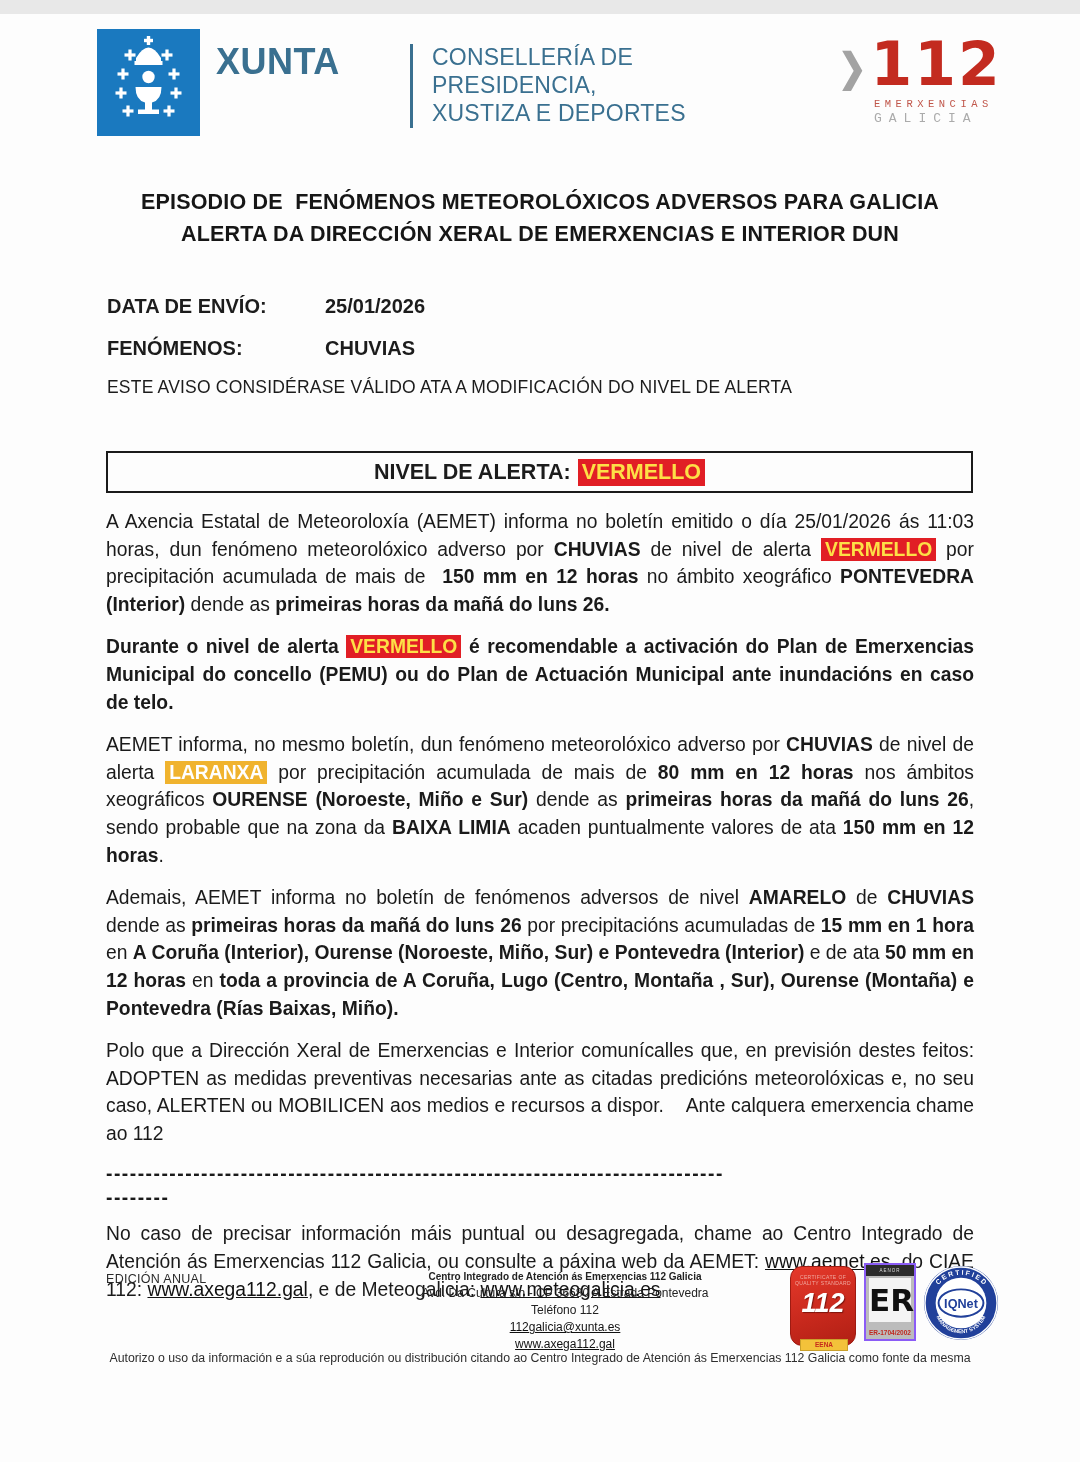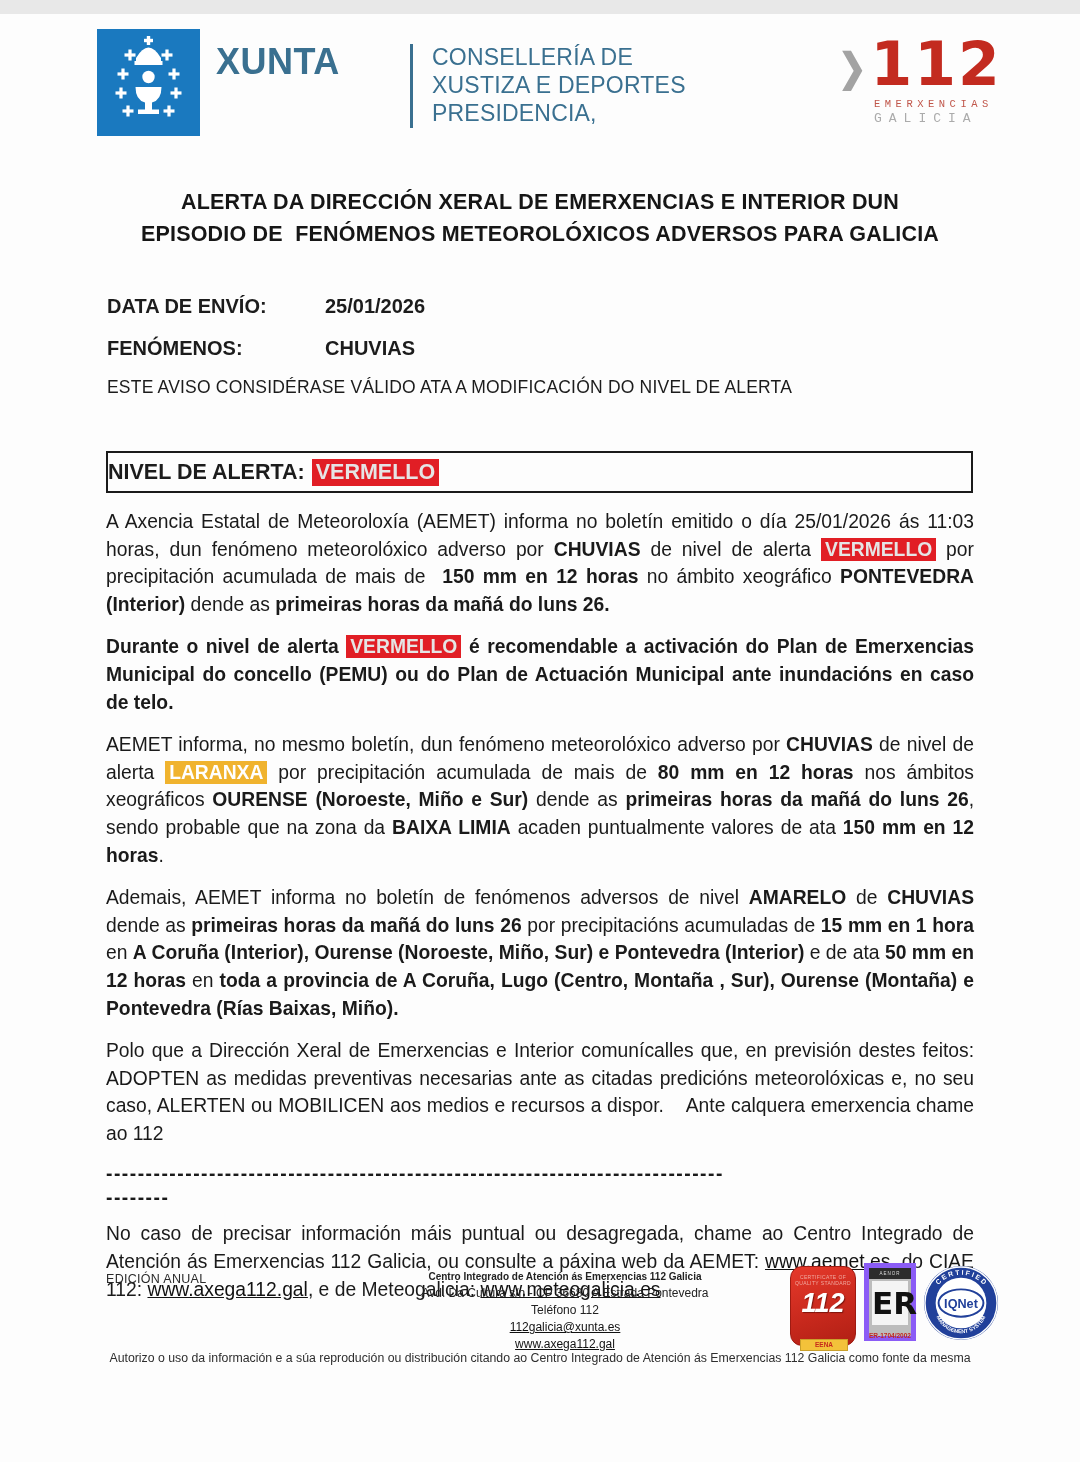--- a/index.html
+++ b/index.html
@@ -35,24 +35,24 @@
   }
   .meta-row { position:absolute; left:107px; font-size:20px; font-weight:700; }
   .meta-row .lbl { display:inline-block; width:218px; }
   .meta-date { top:281px; }
   .meta-type { top:323px; }
   .validity { position:absolute; left:107px; top:363px; font-size:17.5px; font-weight:400; letter-spacing:0.2px; }
 
   
   .alert-box {
     position:absolute; left:106px; top:437px; width:867px; height:42px;
-    border:2px solid #1b1b1b; display:flex; align-items:center; 
+    border:2px solid #1b1b1b; display:flex; align-items:center; justify-content:center;
     font-size:21.5px; font-weight:700;
   }
-  .hl-red   { background:#e11e25; color:#e5e5e5; font-weight:700; padding:1px 4px; }
+  .hl-red   { background:#e11e25; color:#fde047; font-weight:700; padding:1px 4px; }
   .hl-orange{ background:#f0b32e; color:#ffffff; font-weight:700; padding:1px 4px; }
   .alert-box .hl-red { margin-left:7px; }
 
   
   .bodytext {
     position:absolute; left:106px; top:494px; width:868px;
     font-size:19.3px; line-height:27.6px; text-align:justify; color:#1a1a1a;
   }
   .para { margin:0 0 15px 0; }
   .b { font-weight:700; }
@@ -68,21 +68,21 @@
 
   .badge112 {
     position:absolute; left:790px; top:1252px; width:66px; height:80px;
     background:linear-gradient(160deg,#e6392b 0%, #c6281c 60%, #b01f14 100%);
     border-radius:12px; border:1px solid #9e1b12; text-align:center; overflow:visible;
   }
   .badge112 .tiny { color:#f0a9a0; font-size:5px; line-height:6px; margin-top:7px; letter-spacing:0.4px; text-transform:uppercase; }
   .badge112 .num { color:#fff; font-size:27px; font-weight:800; font-style:italic; line-height:30px; margin-top:2px; text-shadow:1px 1px 1px #7e140c; }
   .badge112 .band { position:absolute; left:9px; bottom:-6px; width:48px; height:12px; background:#f3c23a; border:1px solid #caa02a; color:#c6281c; font-size:6.5px; font-weight:700; line-height:10px; }
 
-  .badgeER { position:absolute; left:864px; top:1249px; width:52px; height:78px; background:#bcbcbc; border:5px solid #8b5cf6; text-align:center; }
+  .badgeER { position:absolute; left:864px; top:1249px; width:52px; height:78px; background:#bcbcbc; border:2px solid #8b5cf6; text-align:center; }
   .badgeER .top { background:#2c2c2c; height:11px; color:#dedede; font-size:4.5px; line-height:11px; letter-spacing:1px; }
   .badgeER .mid { background:#f4f4f4; margin:2px 3px 0 3px; height:44px; }
   .badgeER .er { font-size:31px; font-weight:800; color:#111; line-height:44px; font-family:"DejaVu Sans",sans-serif; }
   .badgeER .code { color:#c0281f; font-size:6.5px; font-weight:700; line-height:9px; margin-top:6px; }
 
   .badgeIQ { position:absolute; left:922px; top:1250px; width:78px; height:78px; }
 
   .disclaimer { position:absolute; left:0; top:1337px; width:100%; text-align:center; font-size:12.3px; color:#2e2e2e; }
 </style>
 </head>
@@ -121,36 +121,36 @@
   </div>
 
   <div class="org-name">
     <div>XUNTA</div>
   </div>
 
   <div class="header-divider"></div>
 
   <div class="dept">
     <div>CONSELLERÍA DE</div>
+    <div>PRESIDENCIA,</div>
     <div>XUSTIZA E DEPORTES</div>
-    <div>PRESIDENCIA,</div>
   </div>
 
   <div class="logo112">
     <div class="l112-row">
       <span class="l112-chevron">❯</span>
       <span class="l112-digits">112</span>
     </div>
     <div class="l112-em">EMERXENCIAS</div>
     <div class="l112-ga">GALICIA</div>
   </div>
 
   <div class="doc-title">
+    <div>EPISODIO DE&nbsp; FENÓMENOS METEOROLÓXICOS ADVERSOS PARA GALICIA</div>
     <div>ALERTA DA DIRECCIÓN XERAL DE EMERXENCIAS E INTERIOR DUN</div>
-    <div>EPISODIO DE&nbsp; FENÓMENOS METEOROLÓXICOS ADVERSOS PARA GALICIA</div>
   </div>
 
   <div class="meta-row meta-date">
     <span class="lbl">DATA DE ENVÍO:</span><span>25/01/2026</span>
   </div>
   <div class="meta-row meta-type">
     <span class="lbl">FENÓMENOS:</span><span>CHUVIAS</span>
   </div>
   <div class="validity">ESTE AVISO CONSIDÉRASE VÁLIDO ATA A MODIFICACIÓN DO NIVEL DE ALERTA</div>
 

